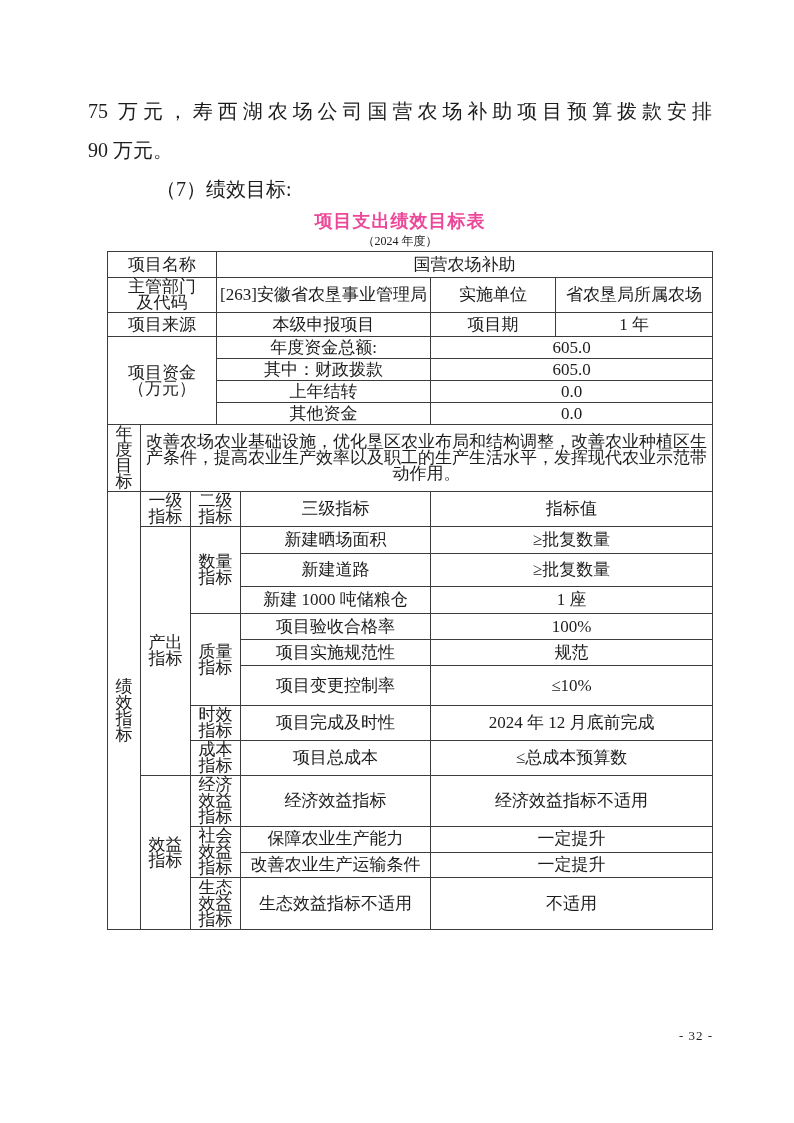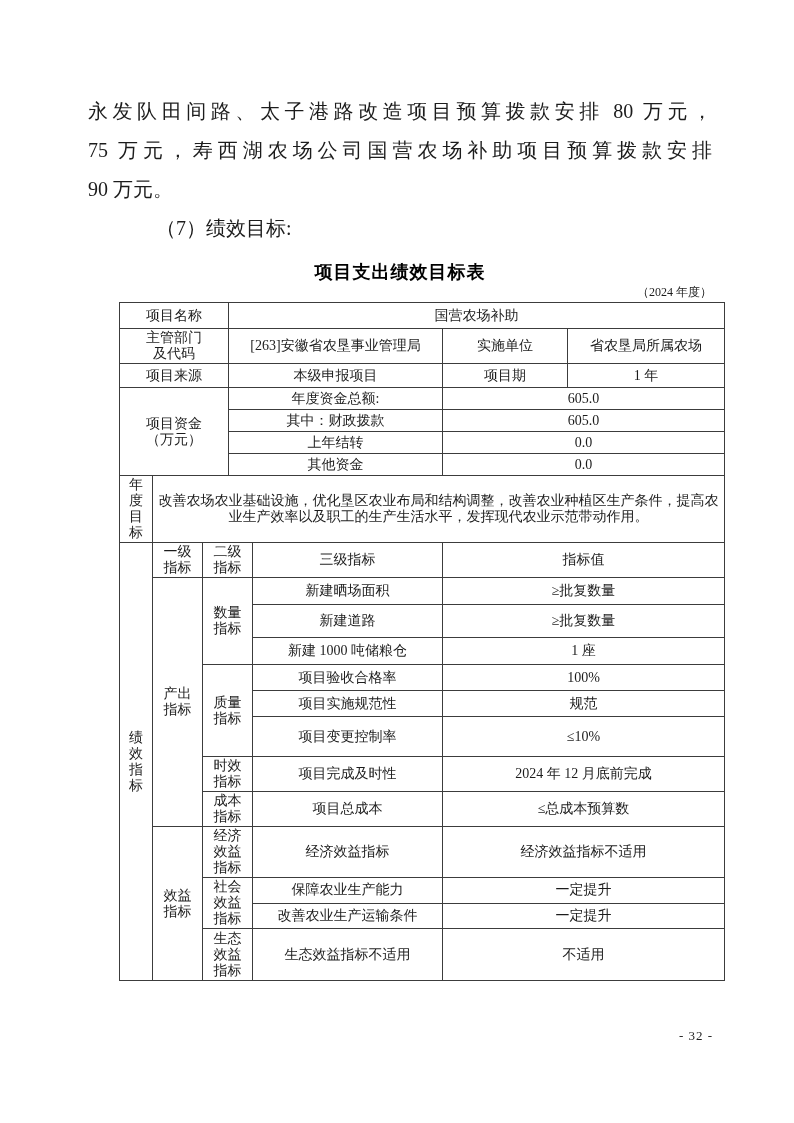--- a/index.html
+++ b/index.html
@@ -17,37 +17,36 @@
     top: 92px;
     width: 624px;
   }
   
   .para { font-size: 20px; line-height: 39px; }
   .para .jline { text-align: justify; text-align-last: justify; }
   .para .lastline { text-align: left; }
   .item-heading { font-size: 20px; line-height: 39px; text-indent: 68px; }
   
   .tbl-title {
-    margin-top: 12px;
     text-align: center;
     font-family: "Liberation Sans", "DejaVu Sans", sans-serif;
     font-weight: bold;
     font-size: 18px;
     letter-spacing: 1px;
-    color: #000000;
-  }
-  .tbl-subtitle { text-align: right; font-size: 12px; line-height: 14px; margin-top: 1px; }
+    color: #ec4899;
+  }
+  .tbl-subtitle { text-align: center; font-size: 12px; line-height: 14px; margin-top: 1px; }
   
   table.perf {
-    margin-left: 31px;
+    margin-left: 19px;
     margin-top: 3px;
     width: 605px;
     border-collapse: collapse;
     table-layout: fixed;
-    font-size: 14px;
+    font-size: 17px;
   }
   table.perf td {
     border: 1px solid #3c3c3c;
     text-align: center;
     vertical-align: middle;
     padding: 1px 2px;
     line-height: 16px;
     overflow: hidden;
   }
   .stack { white-space: pre-line; line-height: 15px; }
@@ -63,21 +62,20 @@
     font-size: 13px;
     letter-spacing: 1px;
   }
 </style>
 </head>
 <body>
 
 <div class="page-inner">
 
   <div class="para">
-    <div class="jline">永发队田间路、太子港路改造项目预算拨款安排 80 万元，</div>
     <div class="jline">75 万元，寿西湖农场公司国营农场补助项目预算拨款安排</div>
     <div class="lastline">90 万元。</div>
   </div>
 
   <div class="item-heading">（7）绩效目标:</div>
 
   <div class="tbl-title">项目支出绩效目标表</div>
   <div class="tbl-subtitle">（2024 年度）</div>
 
   <table class="perf">

